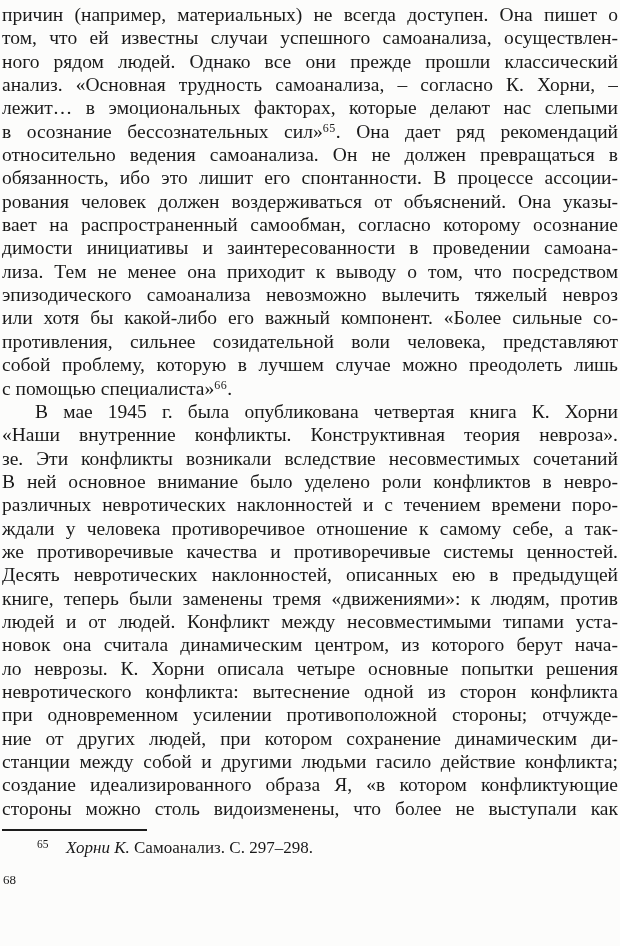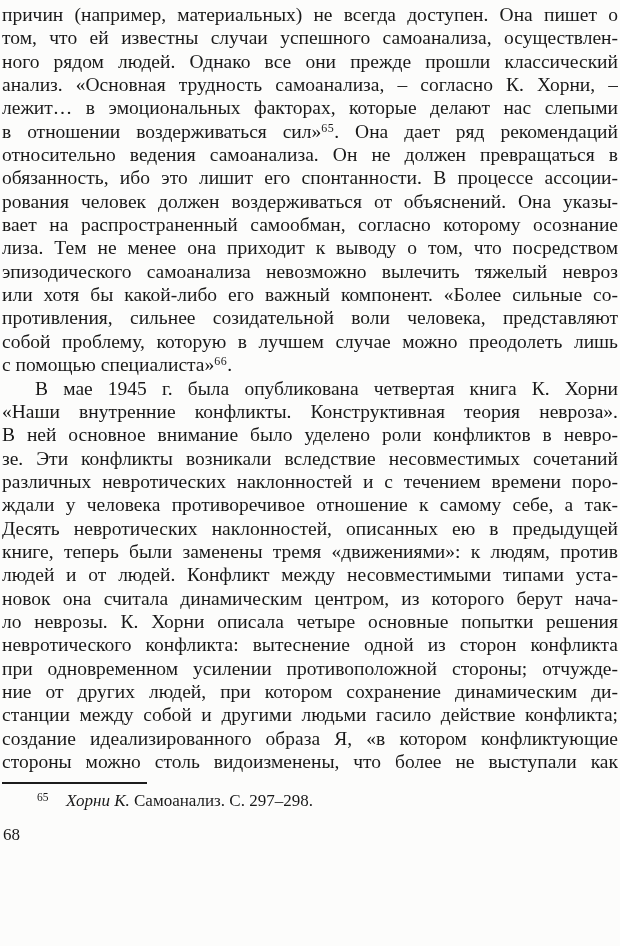--- a/index.html
+++ b/index.html
@@ -60,55 +60,57 @@
     display: inline-block;
     width: 29px;
     font-size: 11.5px;
     position: relative;
     top: -5px;
   }
   .italic {
     font-style: italic;
   }
   .page-number {
-    font-size: 17px;
+    font-size: 13px;
     margin-top: 13px;
     padding-left: 1px;
   }
 </style>
 </head>
 <body>
 
 <div class="page">
   <div class="body-text">
       <div class="paragraph">
         <div class="line"><span>причин (например, материальных) не всегда доступен. Она пишет о</span></div>
         <div class="line"><span>том, что ей известны случаи успешного самоанализа, осуществлен-</span></div>
         <div class="line"><span>ного рядом людей. Однако все они прежде прошли классический</span></div>
         <div class="line"><span>анализ. «Основная трудность самоанализа, – согласно К. Хорни, –</span></div>
         <div class="line"><span>лежит… в эмоциональных факторах, которые делают нас слепыми</span></div>
-        <div class="line"><span>в отношении воздерживаться сил»</span><span class="sup-ref">65</span><span>. Она дает ряд рекомендаций</span></div>
+        <div class="line"><span>в осознание бессознательных сил»</span><span class="sup-ref">65</span><span>. Она дает ряд рекомендаций</span></div>
         <div class="line"><span>относительно ведения самоанализа. Он не должен превращаться в</span></div>
         <div class="line"><span>обязанность, ибо это лишит его спонтанности. В процессе ассоции-</span></div>
         <div class="line"><span>рования человек должен воздерживаться от объяснений. Она указы-</span></div>
         <div class="line"><span>вает на распространенный самообман, согласно которому осознание</span></div>
+        <div class="line"><span>димости инициативы и заинтересованности в проведении самоана-</span></div>
         <div class="line"><span>лиза. Тем не менее она приходит к выводу о том, что посредством</span></div>
         <div class="line"><span>эпизодического самоанализа невозможно вылечить тяжелый невроз</span></div>
         <div class="line"><span>или хотя бы какой-либо его важный компонент. «Более сильные со-</span></div>
         <div class="line"><span>противления, сильнее созидательной воли человека, представляют</span></div>
         <div class="line"><span>собой проблему, которую в лучшем случае можно преодолеть лишь</span></div>
         <div class="line end"><span>с помощью специалиста»</span><span class="sup-ref">66</span><span>.</span></div>
       </div>
       <div class="paragraph">
         <div class="line indent"><span>В мае 1945 г. была опубликована четвертая книга К. Хорни</span></div>
         <div class="line"><span>«Наши внутренние конфликты. Конструктивная теория невроза».</span></div>
+        <div class="line"><span>зе. Эти конфликты возникали вследствие несовместимых сочетаний</span></div>
         <div class="line"><span>В ней основное внимание было уделено роли конфликтов в невро-</span></div>
-        <div class="line"><span>зе. Эти конфликты возникали вследствие несовместимых сочетаний</span></div>
         <div class="line"><span>различных невротических наклонностей и с течением времени поро-</span></div>
         <div class="line"><span>ждали у человека противоречивое отношение к самому себе, а так-</span></div>
+        <div class="line"><span>же противоречивые качества и противоречивые системы ценностей.</span></div>
         <div class="line"><span>Десять невротических наклонностей, описанных ею в предыдущей</span></div>
         <div class="line"><span>книге, теперь были заменены тремя «движениями»: к людям, против</span></div>
         <div class="line"><span>людей и от людей. Конфликт между несовместимыми типами уста-</span></div>
         <div class="line"><span>новок она считала динамическим центром, из которого берут нача-</span></div>
         <div class="line"><span>ло неврозы. К. Хорни описала четыре основные попытки решения</span></div>
         <div class="line"><span>невротического конфликта: вытеснение одной из сторон конфликта</span></div>
         <div class="line"><span>при одновременном усилении противоположной стороны; отчужде-</span></div>
         <div class="line"><span>ние от других людей, при котором сохранение динамическим ди-</span></div>
         <div class="line"><span>станции между собой и другими людьми гасило действие конфликта;</span></div>
         <div class="line"><span>создание идеализированного образа Я, «в котором конфликтующие</span></div>

